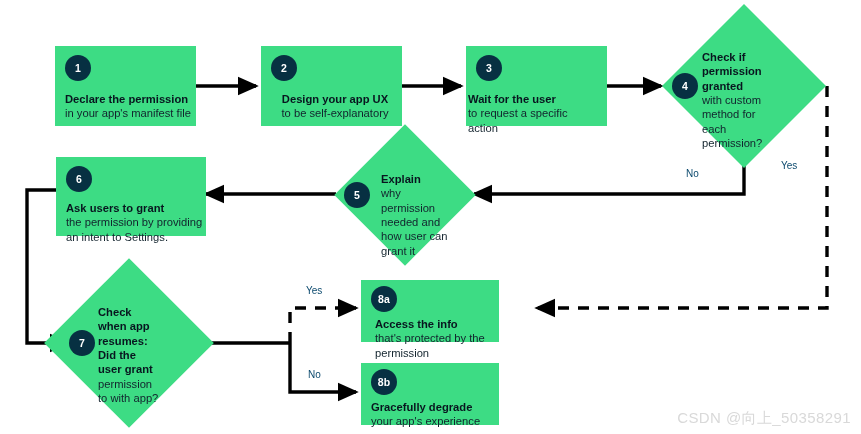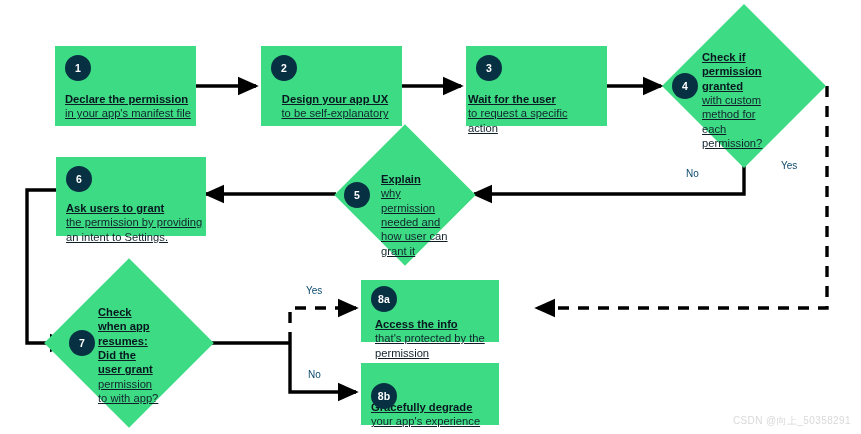--- a/index.html
+++ b/index.html
@@ -64,21 +64,20 @@
     letter-spacing: 0.2px;
     z-index: 3;
   }
 
   
   .label {
     position: absolute;
     z-index: 2;
     color: #0f1d26;
     line-height: 1.28;
-    text-decoration: underline;
   }
   .label .t-bold {
     font-weight: 700;
     font-size: 11.2px;
     display: block;
     color: #08161f;
   }
   .label .t-reg {
     font-weight: 400;
     font-size: 11.2px;
@@ -94,21 +93,21 @@
     font-weight: 400;
     z-index: 4;
     white-space: nowrap;
   }
 
   
   .watermark {
     position: absolute;
     right: 10px;
     bottom: 6px;
-    font-size: 10px;
+    font-size: 15px;
     color: #d9d9d9;
     letter-spacing: 0.4px;
     white-space: nowrap;
     z-index: 5;
   }
 </style>
 </head>
 <body>
 
 <div id="canvas">
@@ -202,21 +201,21 @@
 
   <div class="node rect-node" style="left:361px; top:280px; width:138px; height:62px;">
     <div class="badge" style="left:10px; top:6px;">8a</div>
     <div class="label" style="left:14px; top:37px; width:126px;">
       <span class="t-bold">Access the info</span>
       <span class="t-reg">that's protected by the permission</span>
     </div>
   </div>
 
   <div class="node rect-node" style="left:361px; top:363px; width:138px; height:62px;">
-    <div class="badge" style="left:10px; top:20px;">8b</div>
+    <div class="badge" style="left:10px; top:6px;">8b</div>
     <div class="label" style="left:10px; top:37px; width:126px;">
       <span class="t-bold">Gracefully degrade</span>
       <span class="t-reg">your app's experience</span>
     </div>
   </div>
 
   <div class="edge-label" style="left:686px; top:168px;">No</div>
 
   <div class="edge-label" style="left:781px; top:160px;">Yes</div>
 

